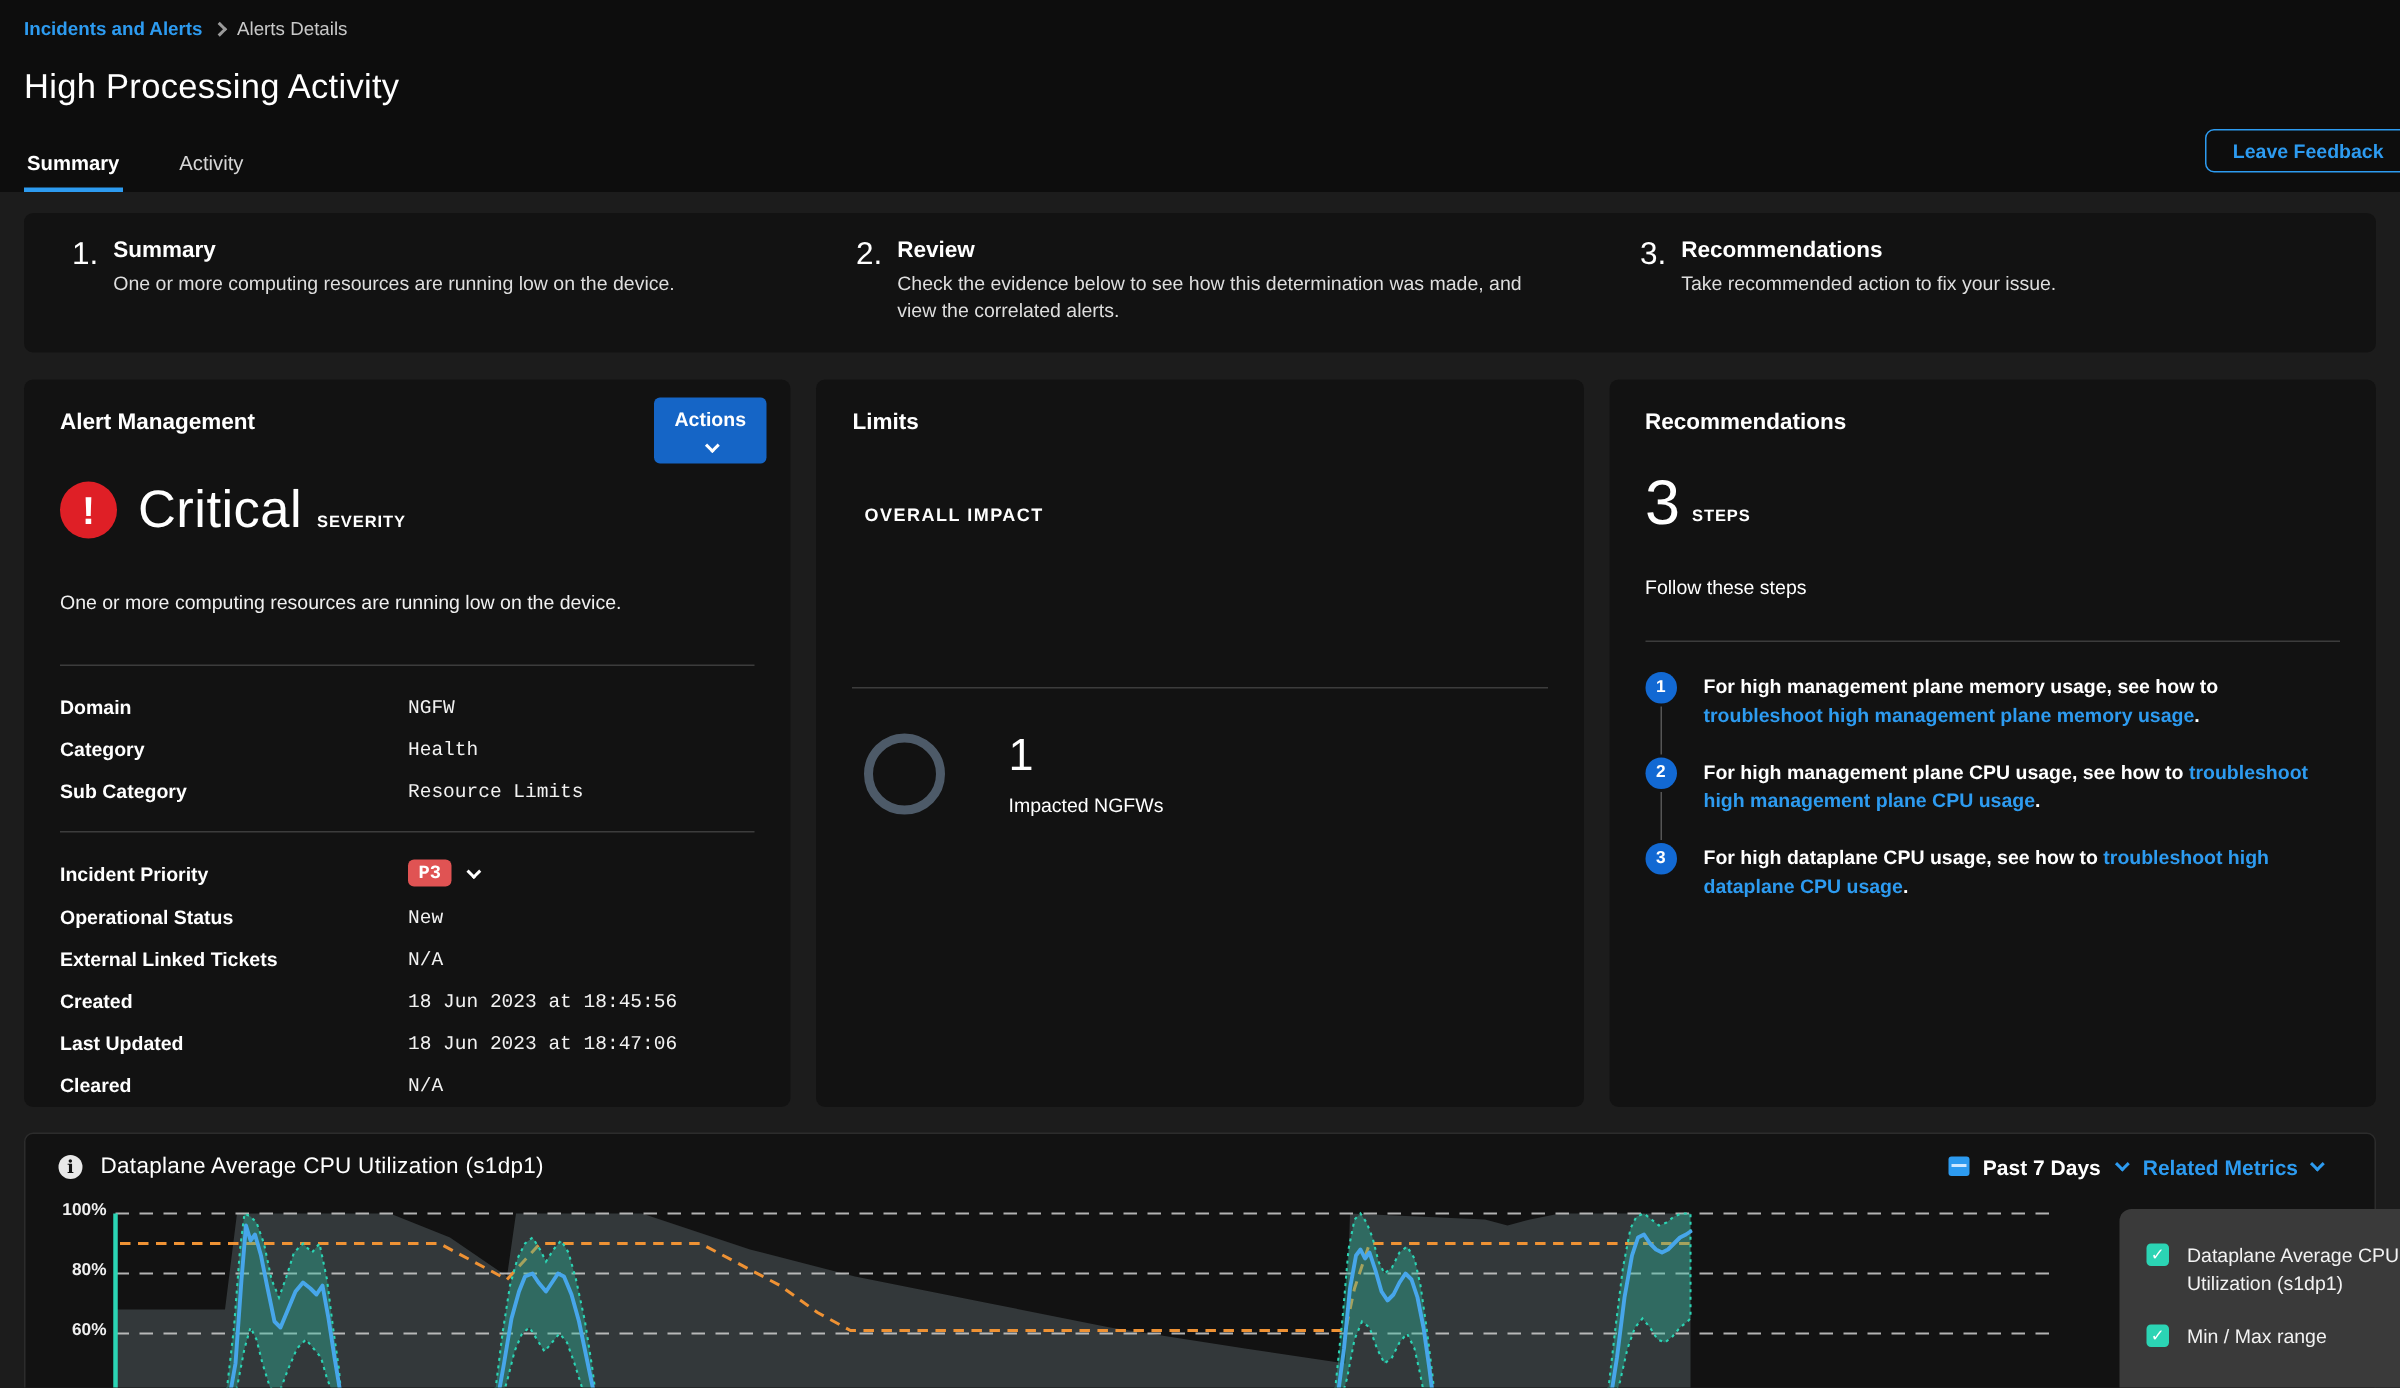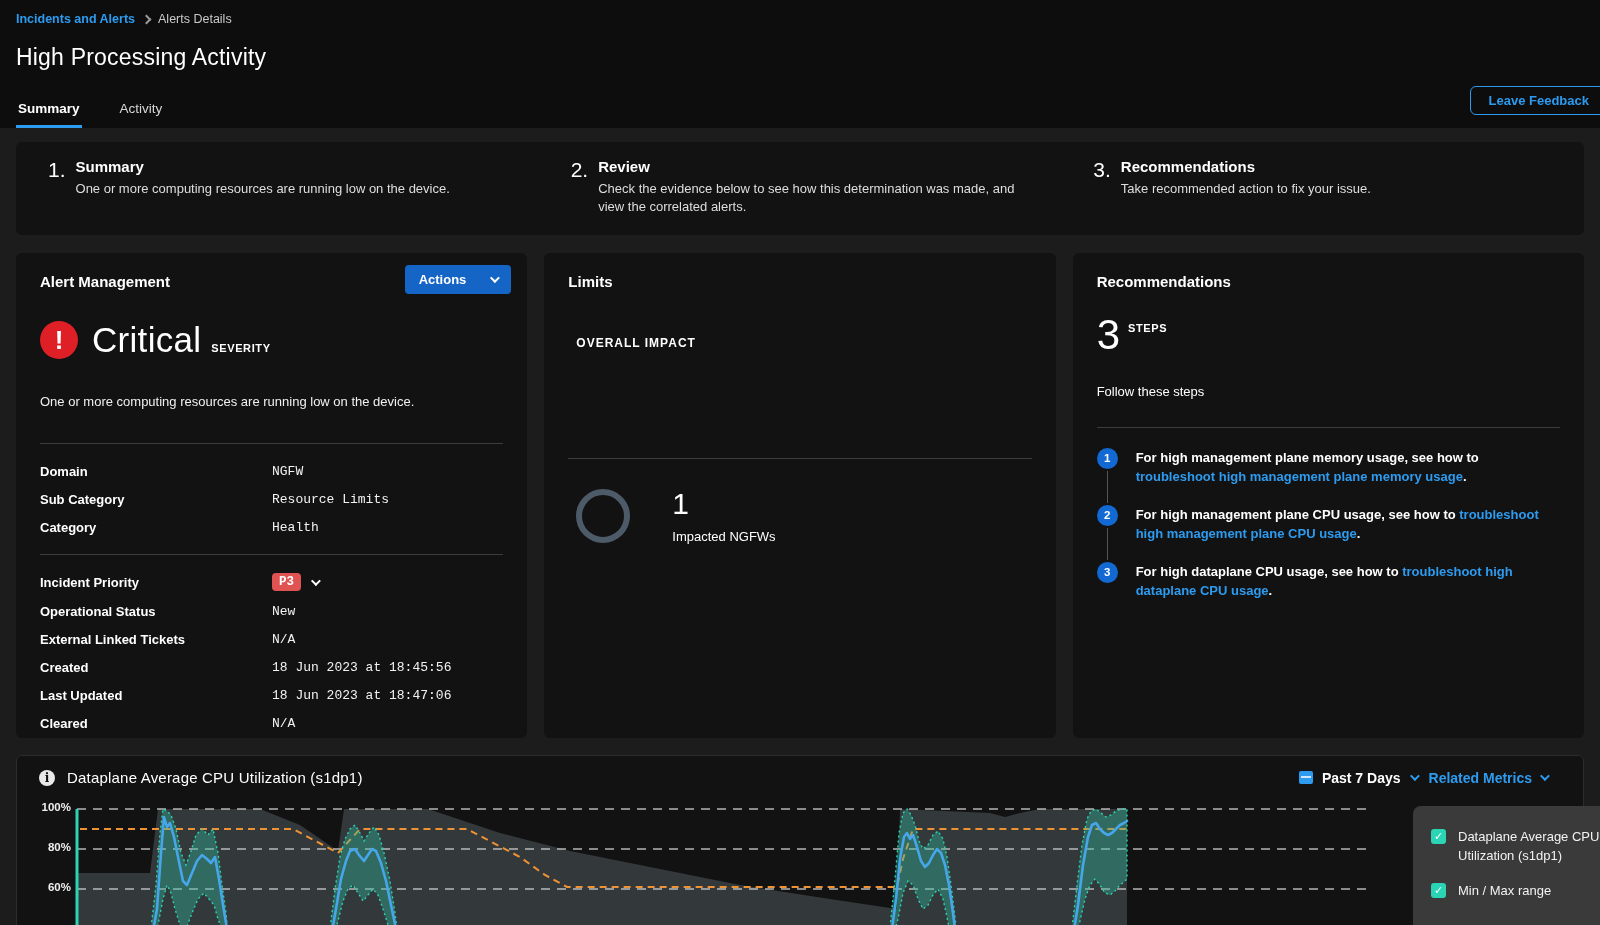--- a/index.html
+++ b/index.html
@@ -38,21 +38,21 @@
   .step-num { font-size:21px; font-weight:500; line-height:1.1; }
   .step-title { font-size:15px; font-weight:600; margin-bottom:5px; }
   .step-desc { font-size:13px; color:#dedede; line-height:1.35; max-width:440px; }
   
   .cards-row { display:grid; grid-template-columns:1fr 1fr 1fr; gap:17px; margin-bottom:17px; }
   .panel { background:#121212; border-radius:6px; padding:20px 24px; height:485px; position:relative; }
   .panel-title { font-size:15px; font-weight:600; }
   .divider { border-top:1px solid #3c3c3c; margin:0; }
   
   .actions-btn { position:absolute; right:16px; top:12px; background:#1565c6; color:#fff; border:none;
-    border-radius:4px; font-size:13px; font-weight:600; padding:7px 14px; display:flex; align-items:center; gap:24px; cursor:pointer; font-family:inherit; }
+    border-radius:4px; font-size:13px; font-weight:600; padding:7px 14px; display:flex; align-items:center; gap:8px; cursor:pointer; font-family:inherit;flex-direction:column; }
   .sev-row { display:flex; align-items:center; gap:14px; margin-top:30px; }
   .crit-icon { width:38px; height:38px; border-radius:50%; background:#df1f26; display:flex; align-items:center; justify-content:center;
     font-size:26px; font-weight:700; color:#fff; }
   .sev-word { font-size:35px; font-weight:300; letter-spacing:.3px; }
   .sev-label { font-size:11px; font-weight:700; letter-spacing:.6px; align-self:flex-end; margin-bottom:6px; margin-left:-4px; }
   .alert-desc { font-size:13px; color:#f0f0f0; margin-top:34px; }
   .alert-divider-1 { margin-top:34px; }
   .detail-rows { margin-top:14px; }
   .d-row { display:flex; font-size:13px; padding:6px 0 7px 0; align-items:center; }
   .d-label { width:232px; font-weight:700; }
@@ -63,21 +63,21 @@
   
   .overall-label { font-size:12px; font-weight:700; letter-spacing:1px; margin-top:46px; margin-left:8px; }
   .impact-divider { margin-top:108px; }
   .impact-row { display:flex; align-items:center; gap:42px; margin-top:28px; margin-left:8px; }
   .impact-ring { width:54px; height:54px; border-radius:50%; border:6px solid #4d5a68; }
   .impact-num { font-size:30px; font-weight:300; }
   .impact-caption { font-size:13px; margin-top:8px; }
   
   .steps-count-row { display:flex; align-items:flex-end; gap:8px; margin-top:26px; }
   .steps-count { font-size:42px; font-weight:300; line-height:.9; }
-  .steps-count-label { font-size:11px; font-weight:700; letter-spacing:.6px; margin-bottom:20px; }
+  .steps-count-label { font-size:11px; font-weight:700; letter-spacing:.6px; margin-bottom:4px; }
   .follow-text { font-size:13px; margin-top:30px; }
   .rec-divider { margin-top:28px; }
   .rec-steps { margin-top:20px; }
   .rec-step { display:flex; gap:18px; position:relative; padding-bottom:18px; }
   .rec-circle { width:21px; height:21px; border-radius:50%; background:#1269d3; color:#fff; font-size:11.5px; font-weight:700;
     display:flex; align-items:center; justify-content:center; flex-shrink:0; z-index:1; }
   .rec-connector { position:absolute; left:10px; top:23px; bottom:2px; width:1px; background:#555; }
   .rec-text { font-size:13px; font-weight:600; line-height:1.5; }
   .rec-link { color:#2d9bf0; cursor:pointer; }
   
@@ -159,26 +159,26 @@
         <div class="sev-label">SEVERITY</div>
       </div>
       <div class="alert-desc">One or more computing resources are running low on the device.</div>
       <div class="divider alert-divider-1"></div>
       <div class="detail-rows">
         <div class="d-row">
           <div class="d-label">Domain</div>
           <div class="d-value">NGFW</div>
         </div>
         <div class="d-row">
+          <div class="d-label">Category</div>
+          <div class="d-value">Health</div>
+        </div>
+        <div class="d-row">
           <div class="d-label">Sub Category</div>
           <div class="d-value">Resource Limits</div>
-        </div>
-        <div class="d-row">
-          <div class="d-label">Category</div>
-          <div class="d-value">Health</div>
         </div>
       </div>
       <div class="divider alert-divider-2"></div>
       <div class="detail-rows" style="margin-top:2px;">
         <div class="d-row">
           <div class="d-label">Incident Priority</div>
           <div class="d-value">
             <span class="p-badge">P3</span>
             <span class="chev chev-down p-chev"></span>
           </div>

